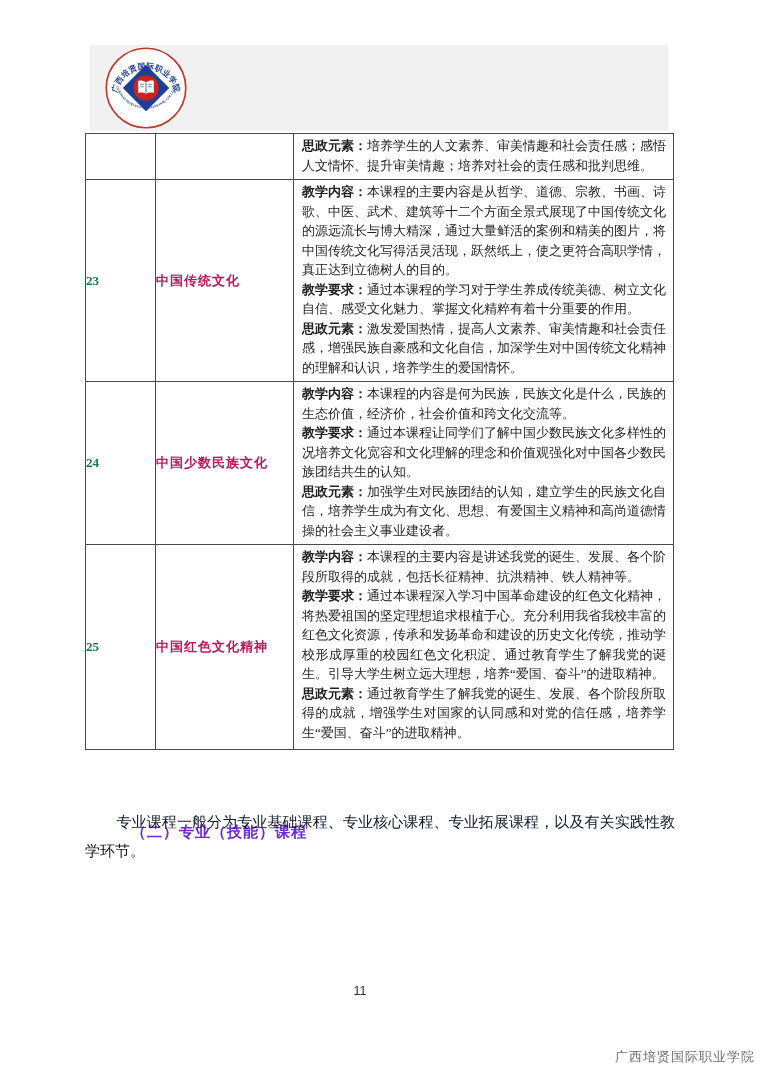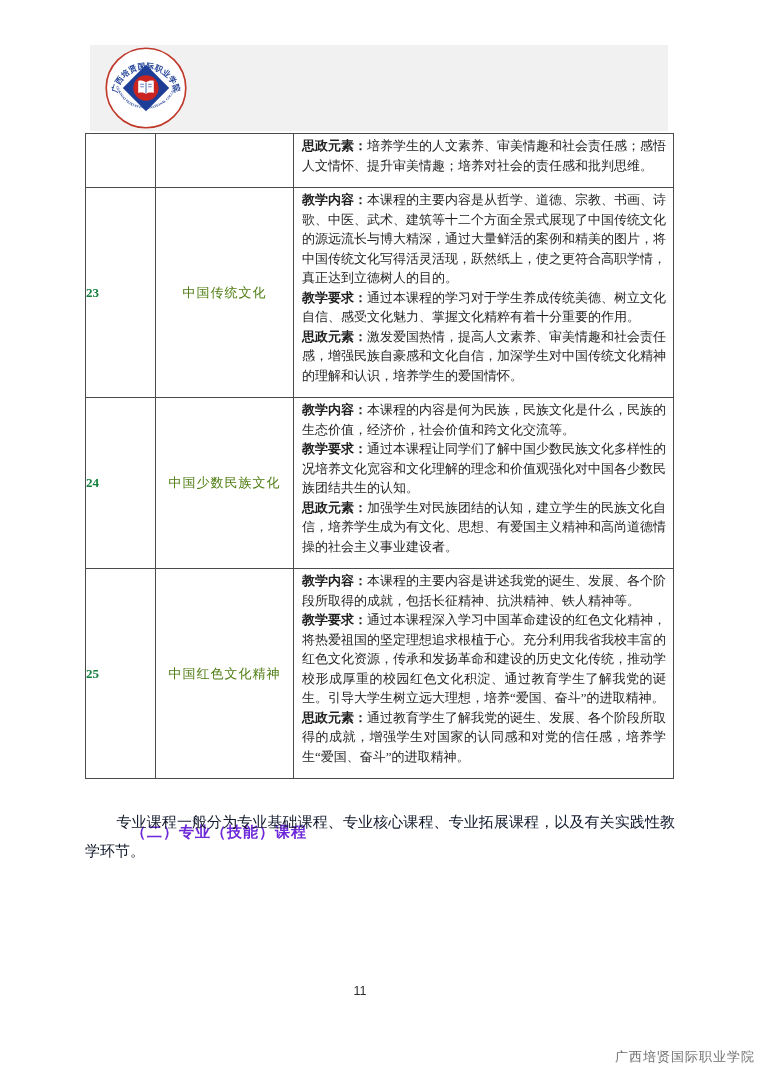--- a/index.html
+++ b/index.html
@@ -62,28 +62,28 @@
   }
   .col-num  { width: 70px; }
   .col-name { width: 138px; }
   .col-body { width: 380px; }
   td.cell-num {
     vertical-align: middle;
     color: #15803d;
     font-weight: bold;
   }
   td.cell-name {
-    text-align: center;
     vertical-align: middle;
     letter-spacing: 1px;
-    color: #4d7c0f;
+    color: #be185d;
+    font-weight: bold;
   }
   td.cell-body {
     vertical-align: top;
-    padding: 2px 7px 12px 8px;
+    padding: 2px 7px 4px 8px;
   }
   td.cell-body p {
     line-height: 19.5px;
     text-align: justify;
     color: #1f1f1f;
   }
   td.cell-body b { font-weight: bold; }
   .row-part { height: 44px; }
   .row-23   { height: 196px; }
   .row-24   { height: 162px; }

